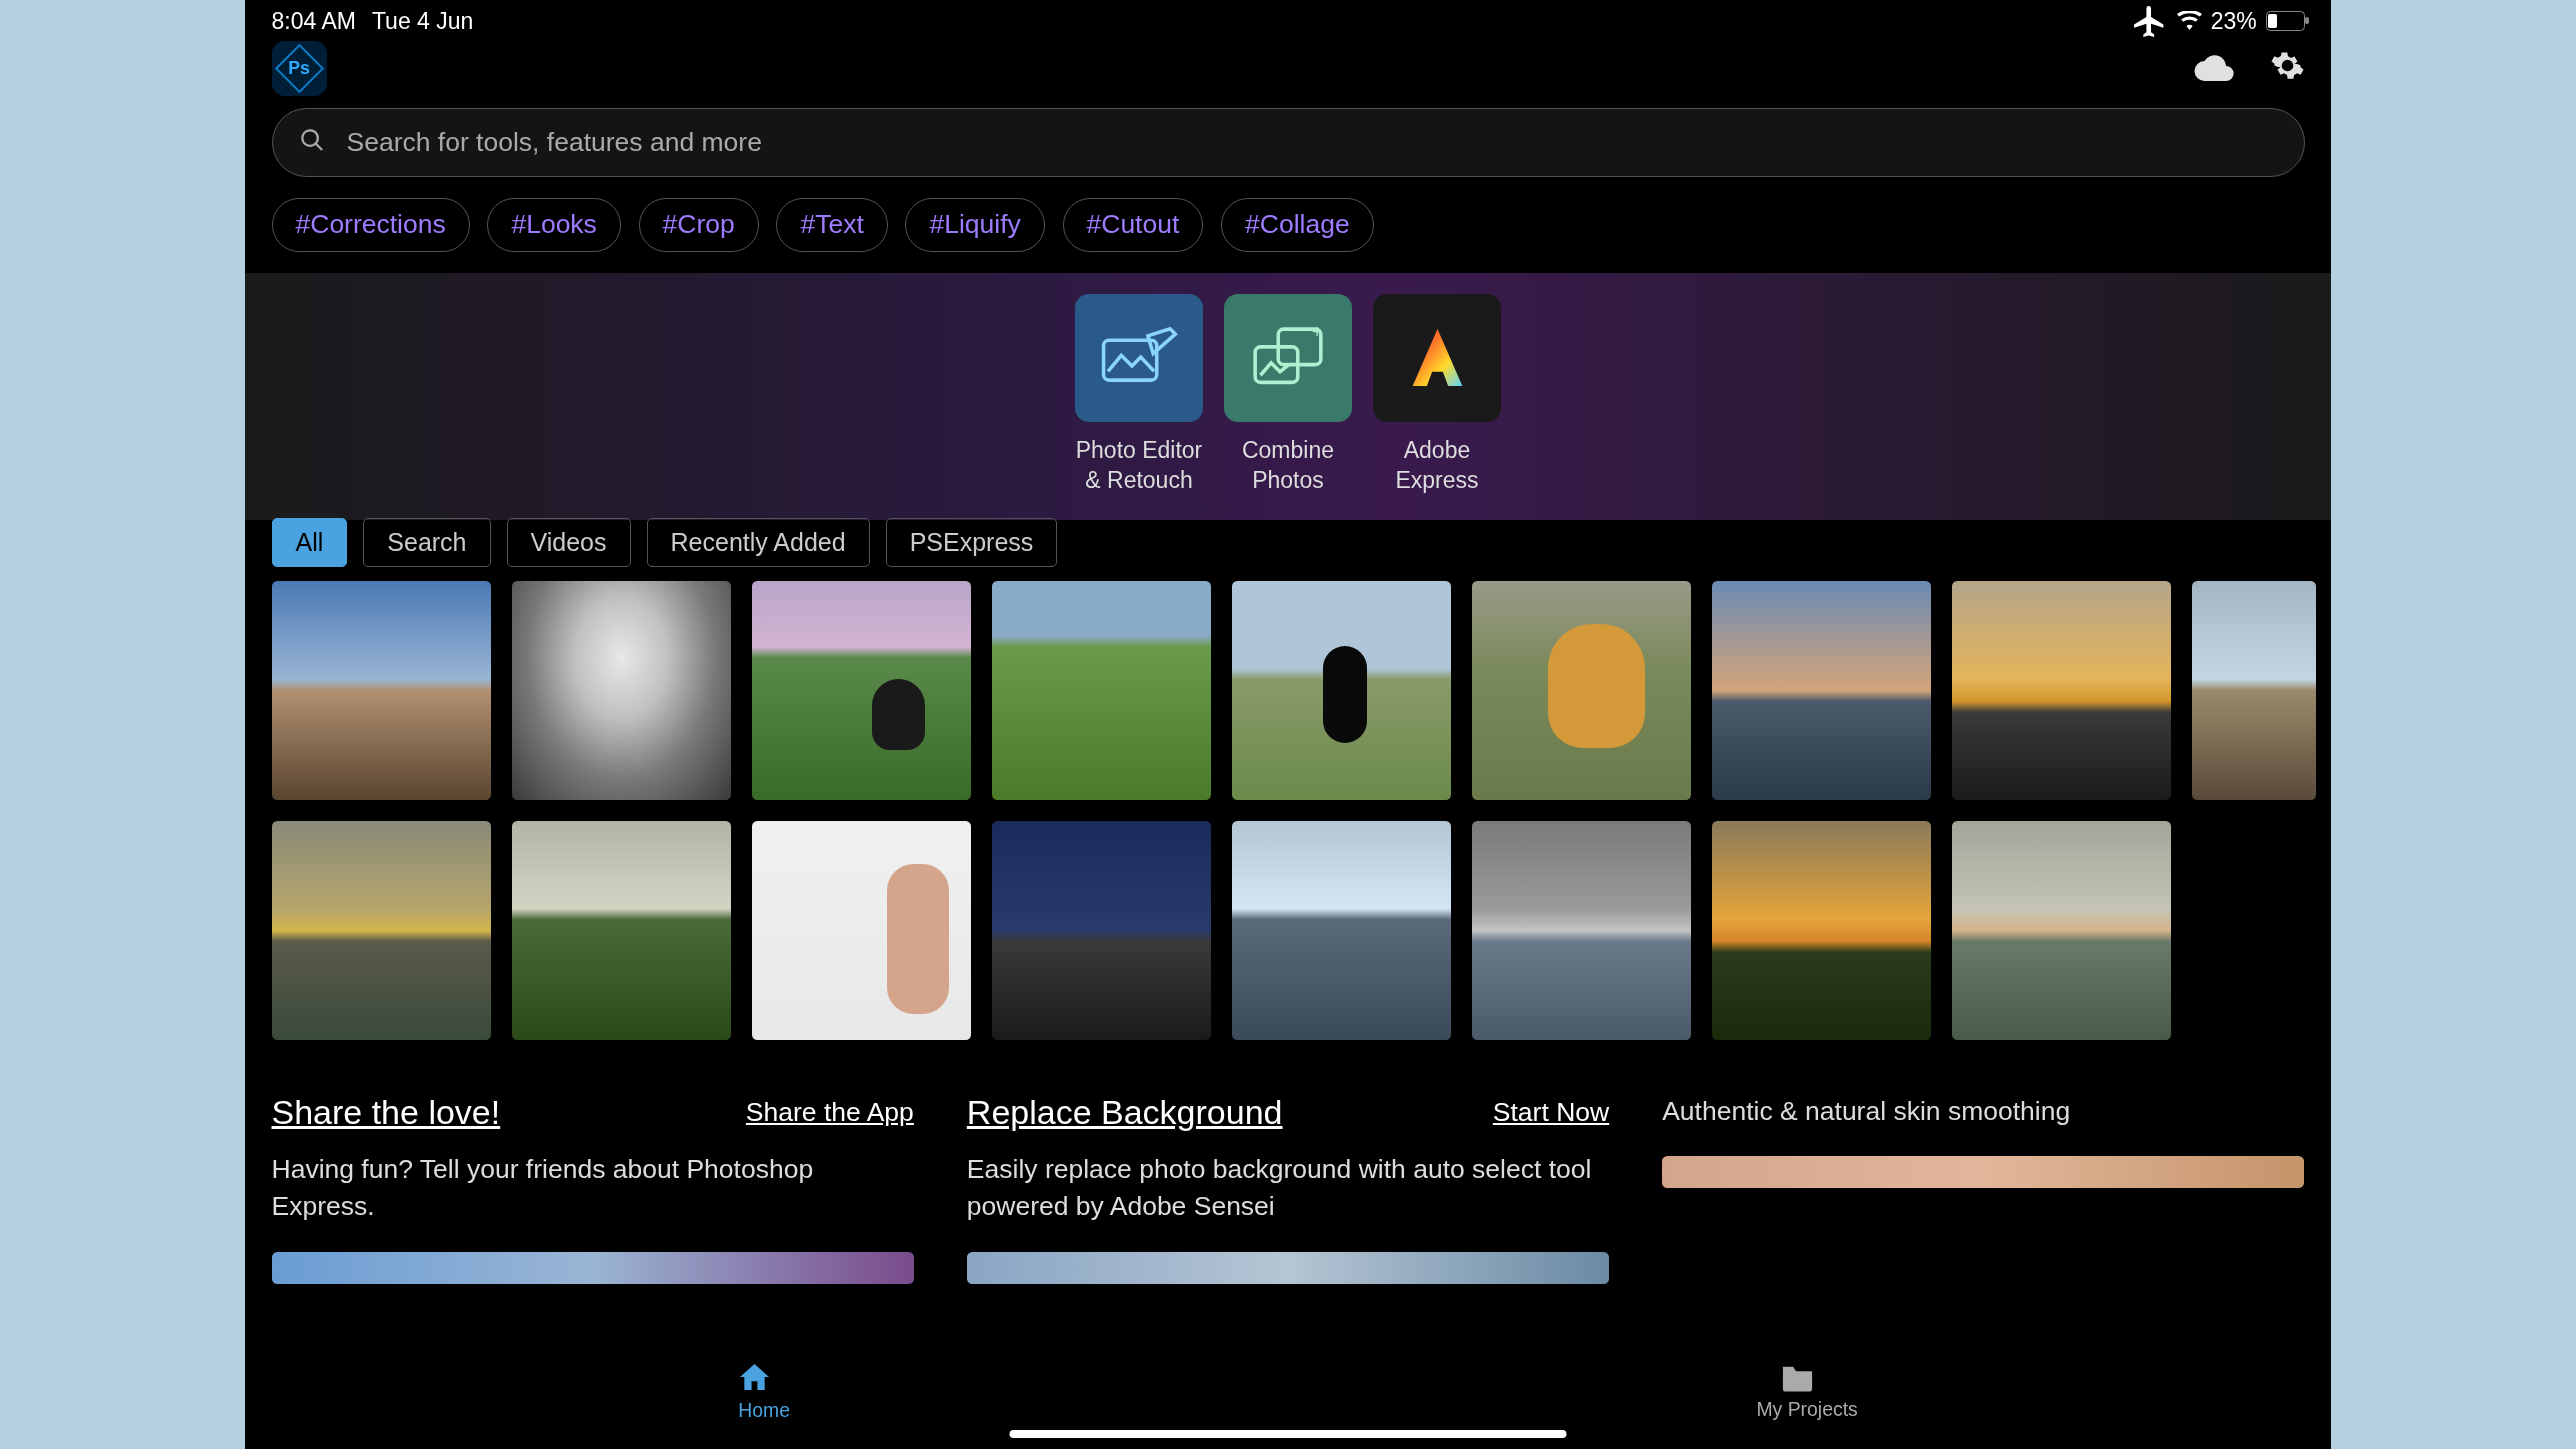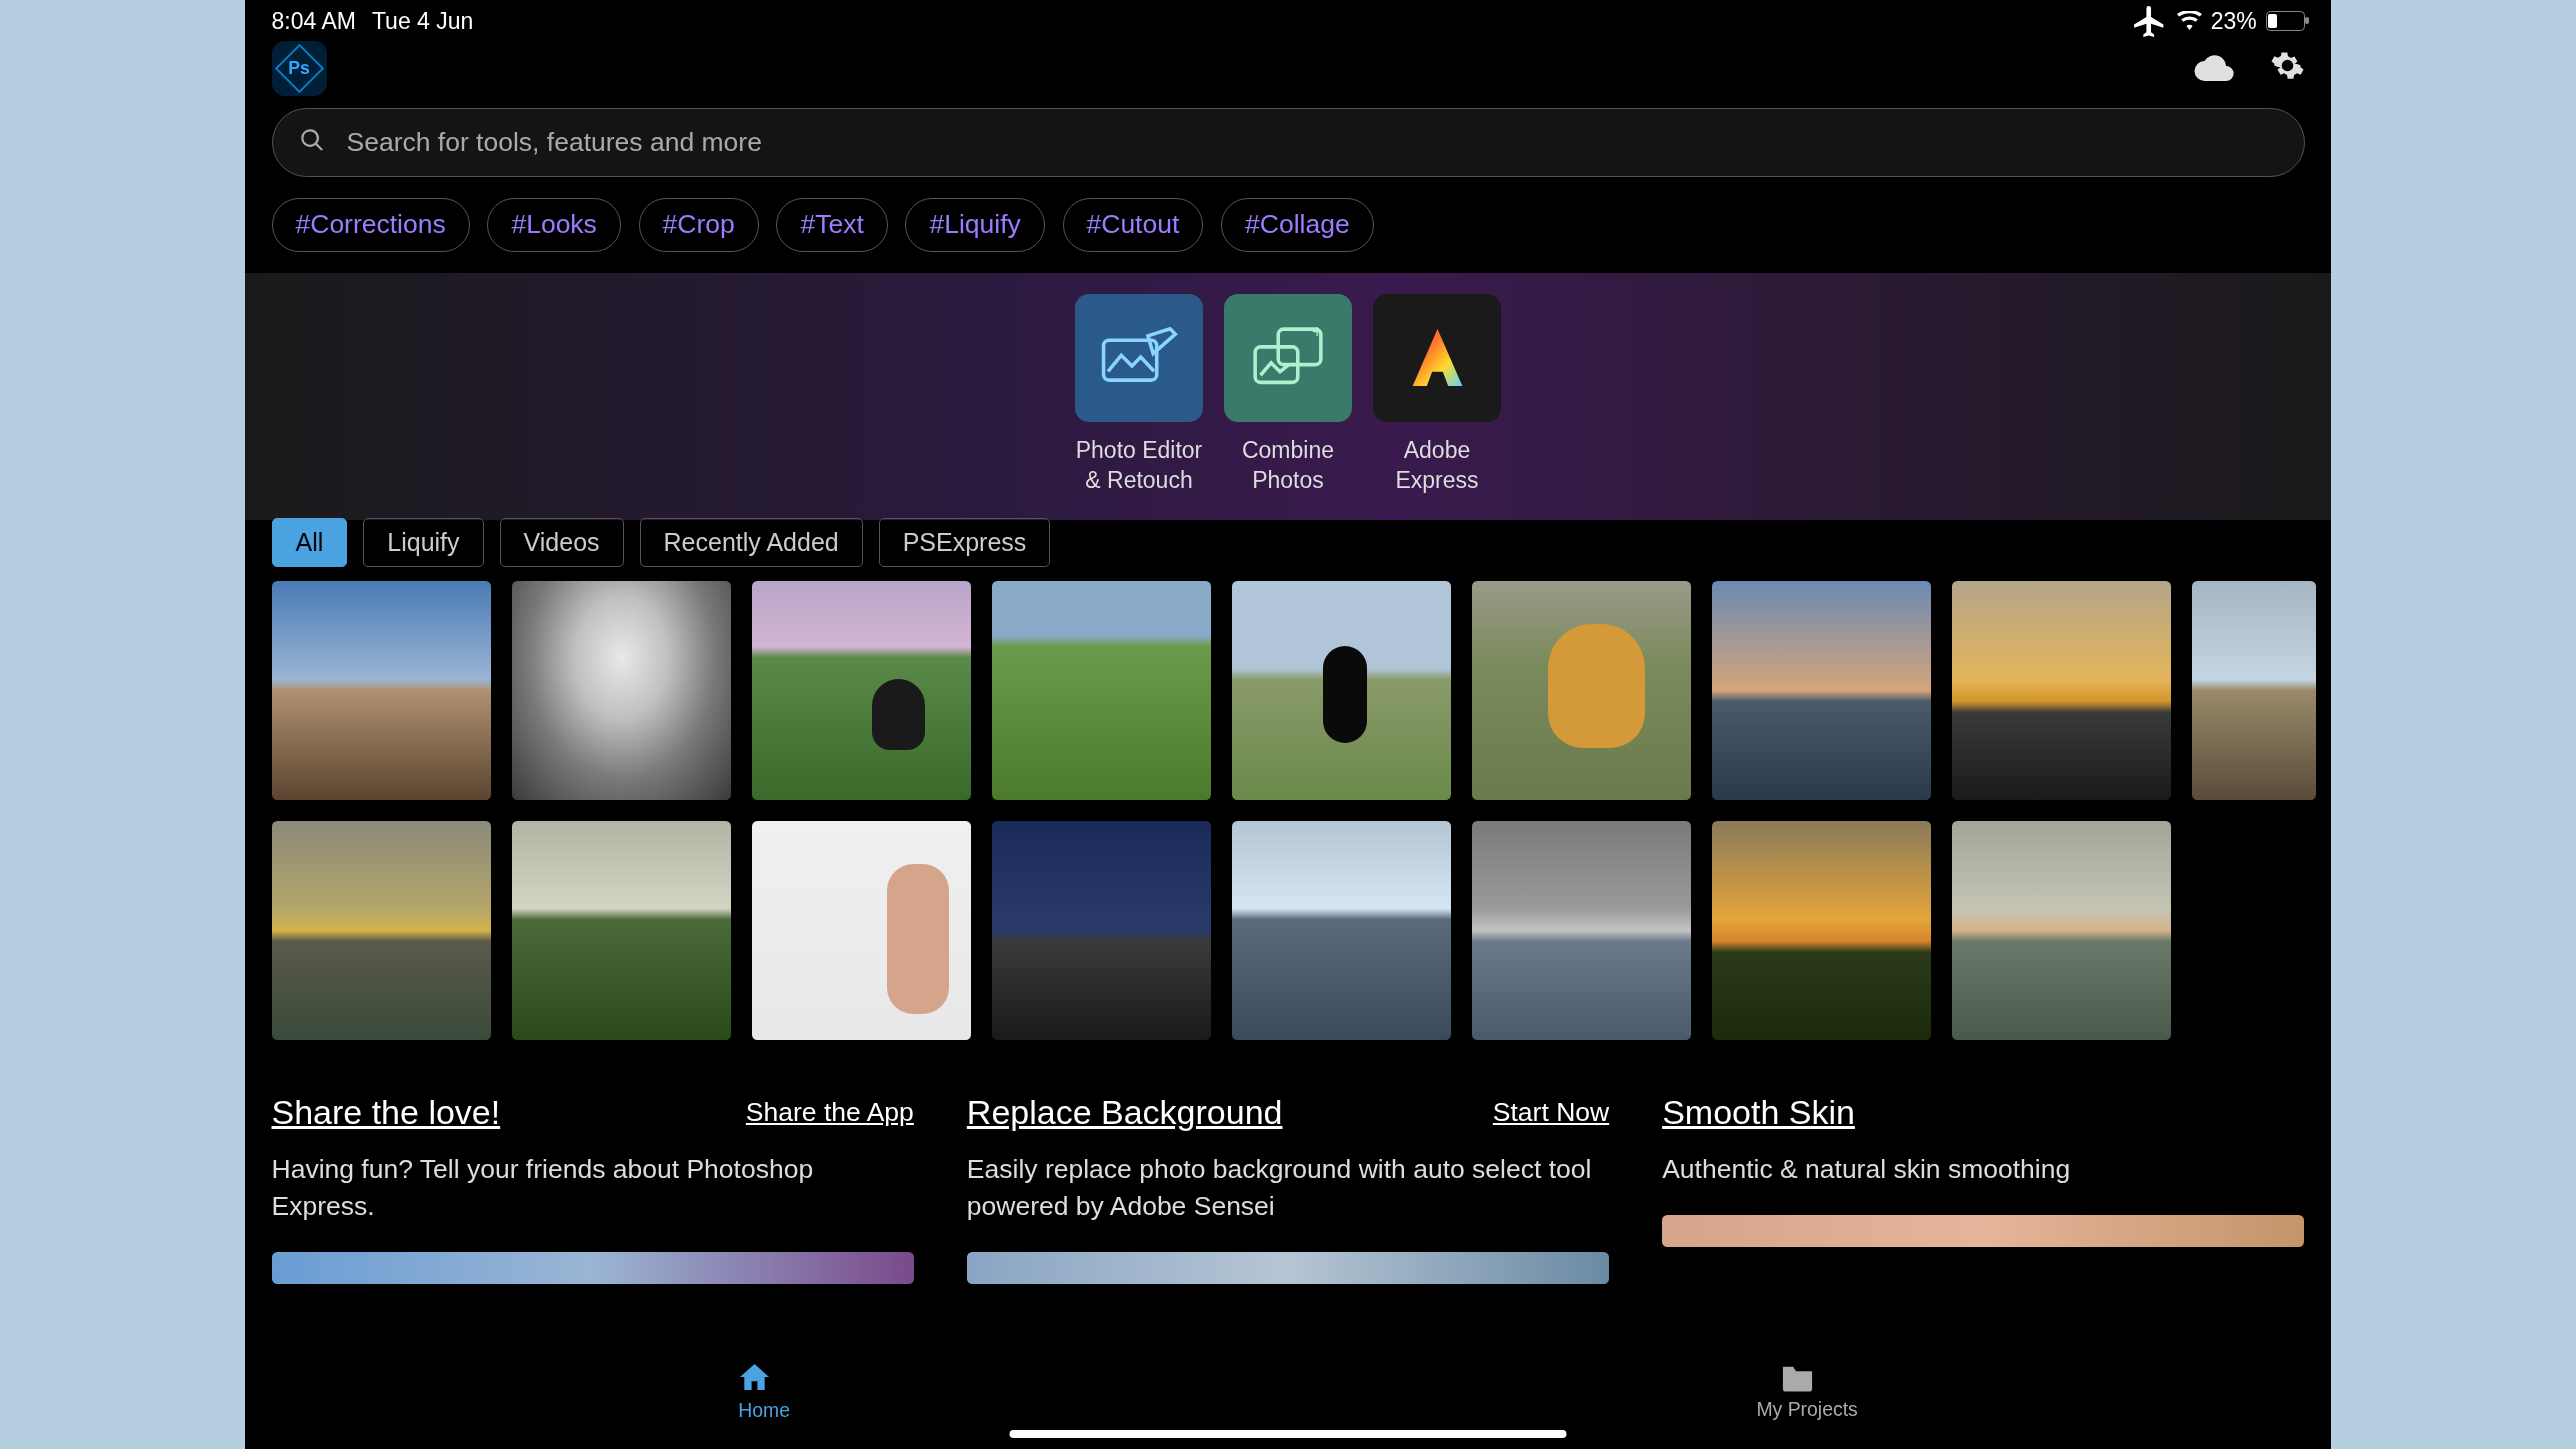--- a/index.html
+++ b/index.html
@@ -228,21 +228,21 @@
             </defs>
             <path d="M40 8 L68 72 L52 72 L46 56 L34 56 L40 40 L40 40 L28 72 L12 72 Z" fill="url(#ag)"></path>
           </svg>
       </div>
       <div class="tool-label"><span>Adobe</span><br><span>Express</span></div>
     </div>
   </div>
 
   <div class="filters" style="margin-top:-5.3px;">
     <div class="filter active">All</div>
-    <div class="filter">Liquify</div>
+    <div class="filter">Search</div>
     <div class="filter">Videos</div>
     <div class="filter">Recently Added</div>
     <div class="filter">PSExpress</div>
   </div>
 
   <div class="gallery">
     <div class="row">
       <div class="thumb ph1"></div>
       <div class="thumb ph2"></div>
       <div class="thumb ph3"></div>
@@ -276,23 +276,20 @@
     </div>
     <div class="card">
       <div class="card-head">
         <div class="card-title">Replace Background</div>
         <div class="card-link">Start Now</div>
       </div>
       <div class="card-desc">Easily replace photo background with auto select tool powered by Adobe Sensei</div>
       <div class="card-img c2"></div>
     </div>
     <div class="card">
-      <div class="card-head">
-        <div class="card-title">Smooth Skin</div>
-      </div>
       <div class="card-desc">Authentic &amp; natural skin smoothing</div>
       <div class="card-img c3"></div>
     </div>
   </div>
 
   <div class="bottom-nav">
     <div class="nav-item active">
       <svg width="35" height="32" viewBox="0 0 24 22">
           <path d="M12 2 L2 11 h3 v9 h5 v-6 h4 v6 h5 v-9 h3 z"></path>
         </svg>

